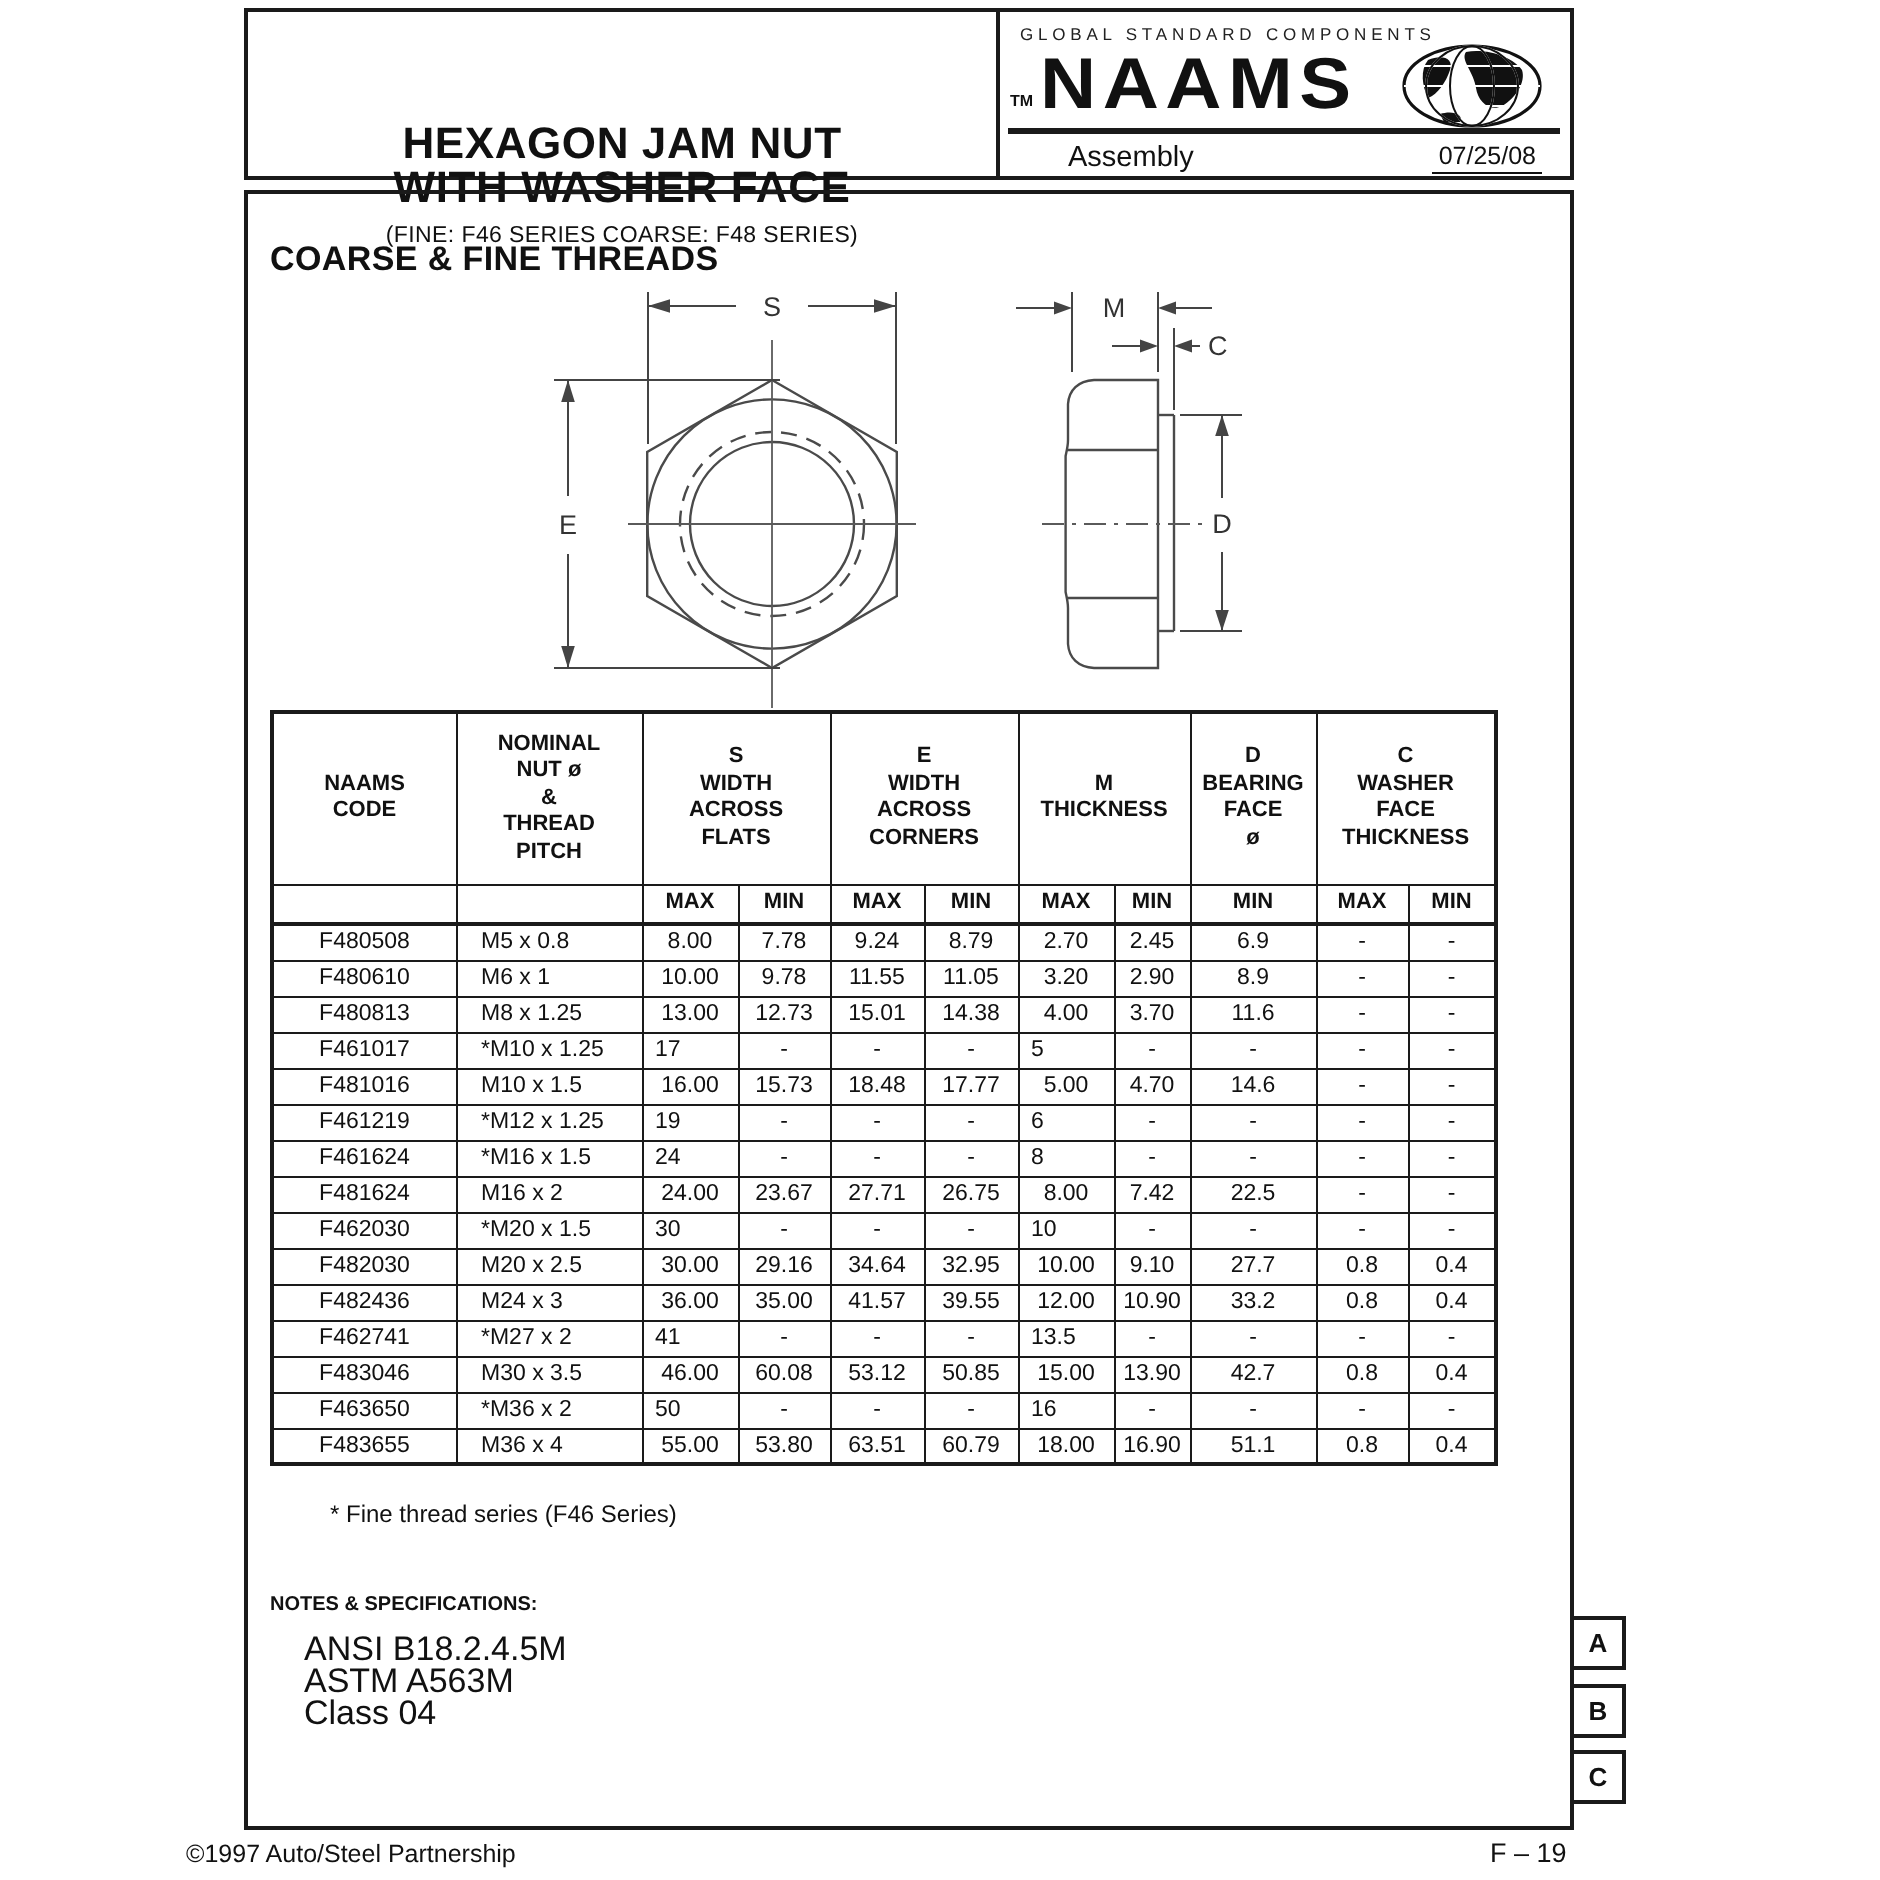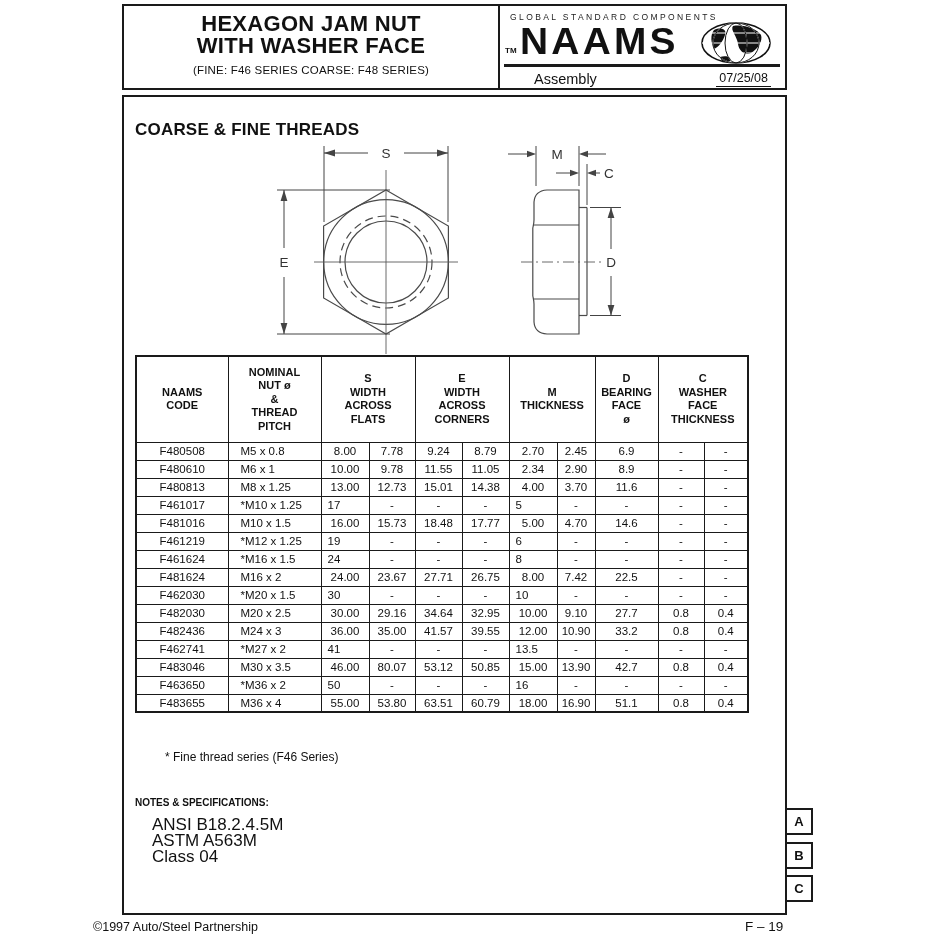--- a/index.html
+++ b/index.html
@@ -1,20 +1,20 @@
 <!DOCTYPE html>
 <html><head>
 <meta charset="utf-8">
 <style>
   * { box-sizing: border-box; margin: 0; padding: 0; }
   html,body { width: 940px; height: 940px; background: #fff; }
   body { position: relative; font-family: "Liberation Sans", sans-serif; color: #111; }
 
   .abs { position: absolute; }
-  .preline { white-space: pre-line; }
+  .preline { white-space: pre-line; margin-top: 48px; }
 
   
   .header-box { left: 122px; top: 4px; width: 665px; height: 86px;
                 border: 2px solid #1a1a1a; display: flex; background: #fff; }
   .title-area { width: 376px; border-right: 2px solid #1a1a1a; text-align: center; padding-top: 7px; }
   .doc-title { font-size: 22px; font-weight: bold; line-height: 22px; letter-spacing: .3px; }
   .doc-subtitle { font-size: 11.5px; margin-top: 7px; letter-spacing: .2px; }
 
   .logo-area { flex: 1; position: relative; }
   .tagline { position: absolute; left: 10px; top: 6px; font-size: 8.5px; letter-spacing: 2.4px; color: #222; }
@@ -197,20 +197,33 @@
 THICKNESS</th>
       <th class="preline">D
 BEARING
 FACE
 ø</th>
       <th class="preline" colspan="2">C
 WASHER
 FACE
 THICKNESS</th>
     </tr>
+    <tr class="subhead">
+      <th></th>
+      <th></th>
+      <th>MAX</th>
+      <th>MIN</th>
+      <th>MAX</th>
+      <th>MIN</th>
+      <th>MAX</th>
+      <th>MIN</th>
+      <th>MIN</th>
+      <th>MAX</th>
+      <th>MIN</th>
+    </tr>
   </thead>
   <tbody>
 
       <tr>
         <td class="c-code">F480508</td>
         <td class="c-nominal">M5 x 0.8</td>
         <td class="c-smax">8.00</td>
         <td class="c-smin">7.78</td>
         <td class="c-emax">9.24</td>
         <td class="c-emin">8.79</td>
@@ -221,21 +234,21 @@
         <td class="c-cmin">-</td>
       </tr>
 
       <tr>
         <td class="c-code">F480610</td>
         <td class="c-nominal">M6 x 1</td>
         <td class="c-smax">10.00</td>
         <td class="c-smin">9.78</td>
         <td class="c-emax">11.55</td>
         <td class="c-emin">11.05</td>
-        <td class="c-mmax">2.34</td>
+        <td class="c-mmax">3.20</td>
         <td class="c-mmin">2.90</td>
         <td class="c-dmin">8.9</td>
         <td class="c-cmax">-</td>
         <td class="c-cmin">-</td>
       </tr>
 
       <tr>
         <td class="c-code">F480813</td>
         <td class="c-nominal">M8 x 1.25</td>
         <td class="c-smax">13.00</td>
@@ -373,21 +386,21 @@
         <td class="c-mmin">-</td>
         <td class="c-dmin">-</td>
         <td class="c-cmax">-</td>
         <td class="c-cmin">-</td>
       </tr>
 
       <tr>
         <td class="c-code">F483046</td>
         <td class="c-nominal">M30 x 3.5</td>
         <td class="c-smax">46.00</td>
-        <td class="c-smin">80.07</td>
+        <td class="c-smin">60.08</td>
         <td class="c-emax">53.12</td>
         <td class="c-emin">50.85</td>
         <td class="c-mmax">15.00</td>
         <td class="c-mmin">13.90</td>
         <td class="c-dmin">42.7</td>
         <td class="c-cmax">0.8</td>
         <td class="c-cmin">0.4</td>
       </tr>
 
       <tr data-fine="true">

